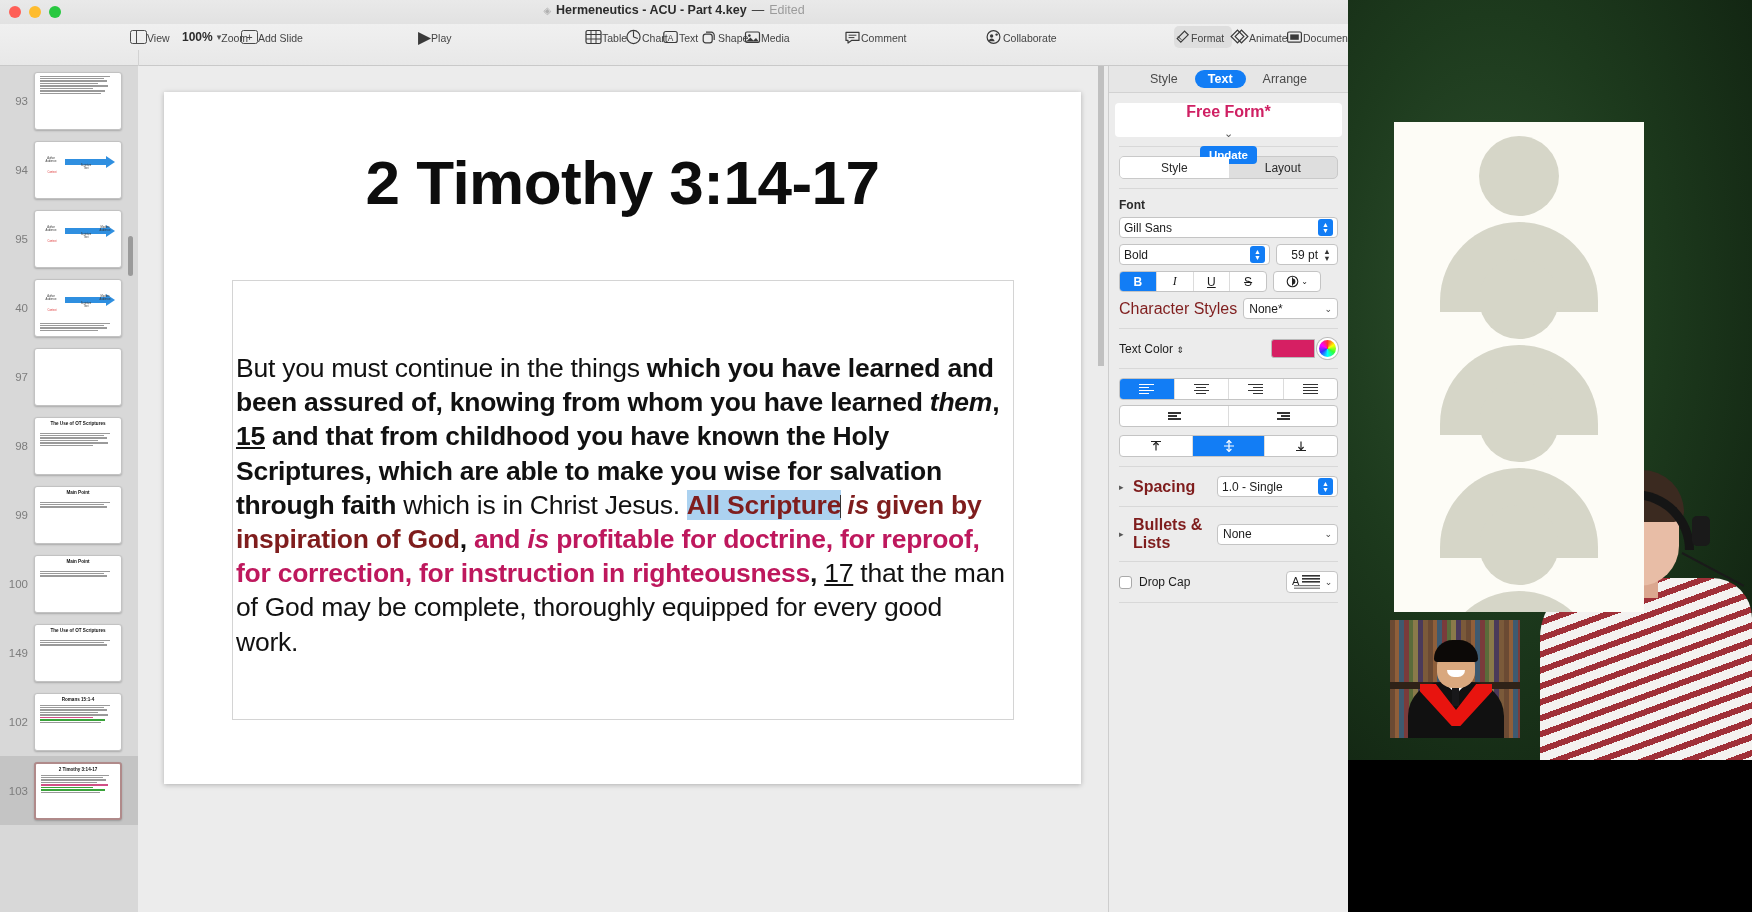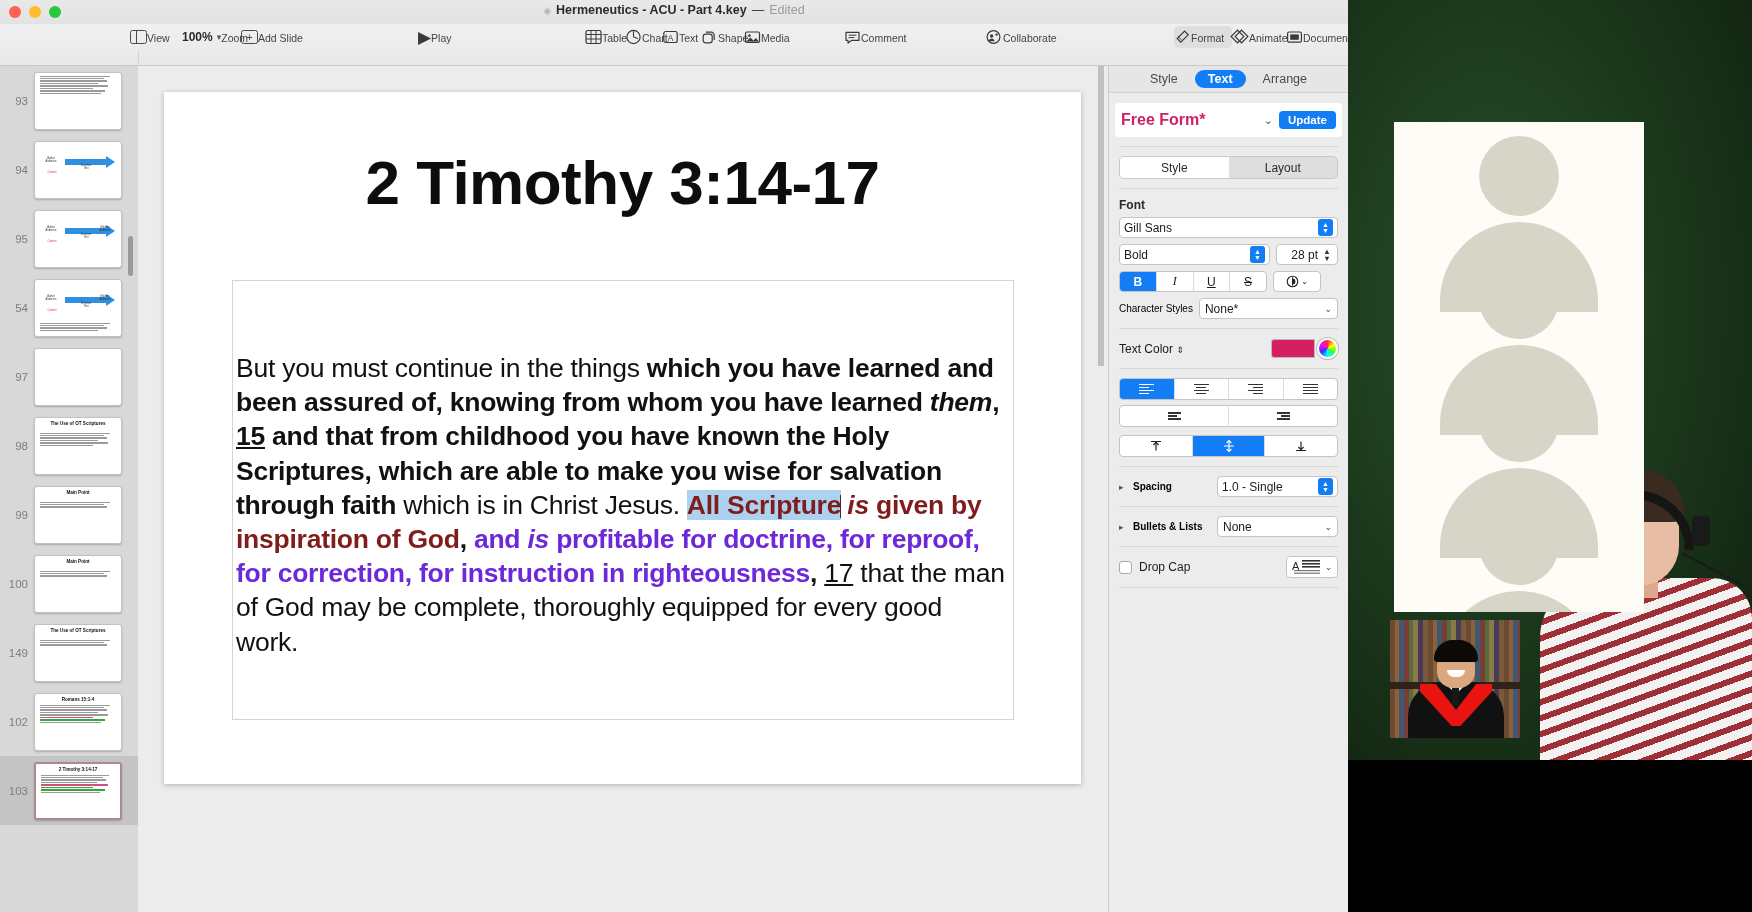--- a/index.html
+++ b/index.html
@@ -82,21 +82,21 @@
     border-bottom: 1px solid #d2d2d2;
     display: flex; align-items: center; justify-content: center; gap: 4px;
   }
   .insp-tab {
     font-size: 12.5px; color: #4a4a4a; padding: 2px 13px; border-radius: 11px;
   }
   .insp-tab.active { background: #127df5; color: #fff; font-weight: 600; }
 
   #style-row {
     margin: 10px 6px 0 6px; height: 34px; background: #fff; border-radius: 4px;
-    display: flex; align-items: center; padding: 0 6px; gap: 6px;
+    display: flex; align-items: center; padding: 0 6px; gap: 6px; flex-direction: column;
   }
   #style-name { flex: 1; color: #cf2063; font-weight: bold; font-size: 16px; }
   #style-chev { color: #555; font-size: 11px; }
   #update-btn {
     background: #127df5; color: #fff; font-size: 11.5px; font-weight: bold;
     padding: 3px 9px; border-radius: 4px;
   }
   .hr { height:1px; background:#d8d8d8; margin: 9px 10px; }
 
   
@@ -139,21 +139,21 @@
     font-size:12px; color:#1b1b1b; border-right:1px solid #dcdcdc;
   }
   .bius > div:last-child { border-right: none; }
   .bius > div.on { background:#127df5; color:#fff; }
   .textopt {
     width: 48px; height:21px; background:#fff; border:1px solid #c4c4c4; border-radius:4px;
     display:flex; align-items:center; justify-content:center; gap:2px; font-size:11px; color:#222;
   }
 
   .cs-row { display:flex; align-items:center; margin: 0 10px 0 10px; gap:6px; }
-  .cs-label { font-size:10px; color:#000000; }
+  .cs-label { font-size:16px; color:#7f1d1d; }
   .cs-field {
     flex:1; height:21px; background:#fff; border:1px solid #c4c4c4; border-radius:4px;
     display:flex; align-items:center; padding: 0 5px; font-size:12px; color:#1b1b1b;
   }
 
   #textcolor-row { display:flex; align-items:center; margin: 0 10px; }
   #tc-label { font-size:12px; color:#1b1b1b; flex:1; }
   #tc-swatch {
     width:44px; height:19px; background:#d61f63; border:1px solid #b9b9b9; border-radius:3px 0 0 3px;
   }
@@ -259,21 +259,21 @@
   #body-text {
     position:absolute; left:3px; top:70px; width:772px;
     font-size: 26.5px; line-height: 34.2px; color:#111;
     font-family: "Liberation Sans", sans-serif;
     letter-spacing: -0.25px;
   }
   #body-text b { font-weight: bold; }
   #body-text i { }
   #body-text u { text-decoration: underline; }
   .pink { color:#7f1d1d; }
-  .green { color:#6d28d9; }
+  .green { color:#be185d; }
   .sel { background:#acd2f0; }
   #caret {
     display:inline-block; width:1px; height:23px; background:#333;
     vertical-align:-4px; margin:0 -1px;
   }
   #canvas-scrollbar {
     position:absolute; left:960px; top:0px; width:6px; height:300px; background:#c0c0c0;
   }
 
   
@@ -567,21 +567,21 @@
               <div class="th-diagram">
                 <div class="th-arrow"></div>
                 <div class="th-chip" style="left:2px;top:12px;width:20px">Author<br>Audience</div>
                 <div class="th-chip th-red" style="left:2px;top:26px;width:22px">Context</div>
                 <div class="th-chip" style="left:32px;top:19px;width:30px">Scripture<br>Text</div>
                 <div class="th-chip" style="right:2px;top:12px;width:20px">Modern<br>Audience</div>
               </div>
             </div>
           </div>
           <div class="nav-slide">
-            <div class="nav-num">54</div>
+            <div class="nav-num">40</div>
             <div class="nav-thumb">
               <div class="th-diagram">
                 <div class="th-arrow"></div>
                 <div class="th-chip" style="left:2px;top:12px;width:20px">Author<br>Audience</div>
                 <div class="th-chip th-red" style="left:2px;top:26px;width:22px">Context</div>
                 <div class="th-chip" style="left:32px;top:19px;width:30px">Scripture<br>Text</div>
                 <div class="th-chip" style="right:2px;top:12px;width:20px">Modern<br>Audience</div>
               </div>
               <div class="th-lines">
                 <i class="" style="width:92%"></i>
@@ -752,21 +752,21 @@
 
       <div class="row">
         <div class="field" style="flex:1">
           <span class="txt">Bold</span>
           <span class="stepper-blue">
               <span>▲</span>
               <span>▼</span>
             </span>
         </div>
         <div class="field" style="width:62px">
-          <span class="txt" style="text-align:right;padding-right:3px">28 pt</span>
+          <span class="txt" style="text-align:right;padding-right:3px">59 pt</span>
           <span class="stepper-plain">
               <span>▲</span>
               <span>▼</span>
             </span>
         </div>
       </div>
 
       <div class="row">
         <div class="bius">
           <div class="on" style="font-weight:bold">B</div>

